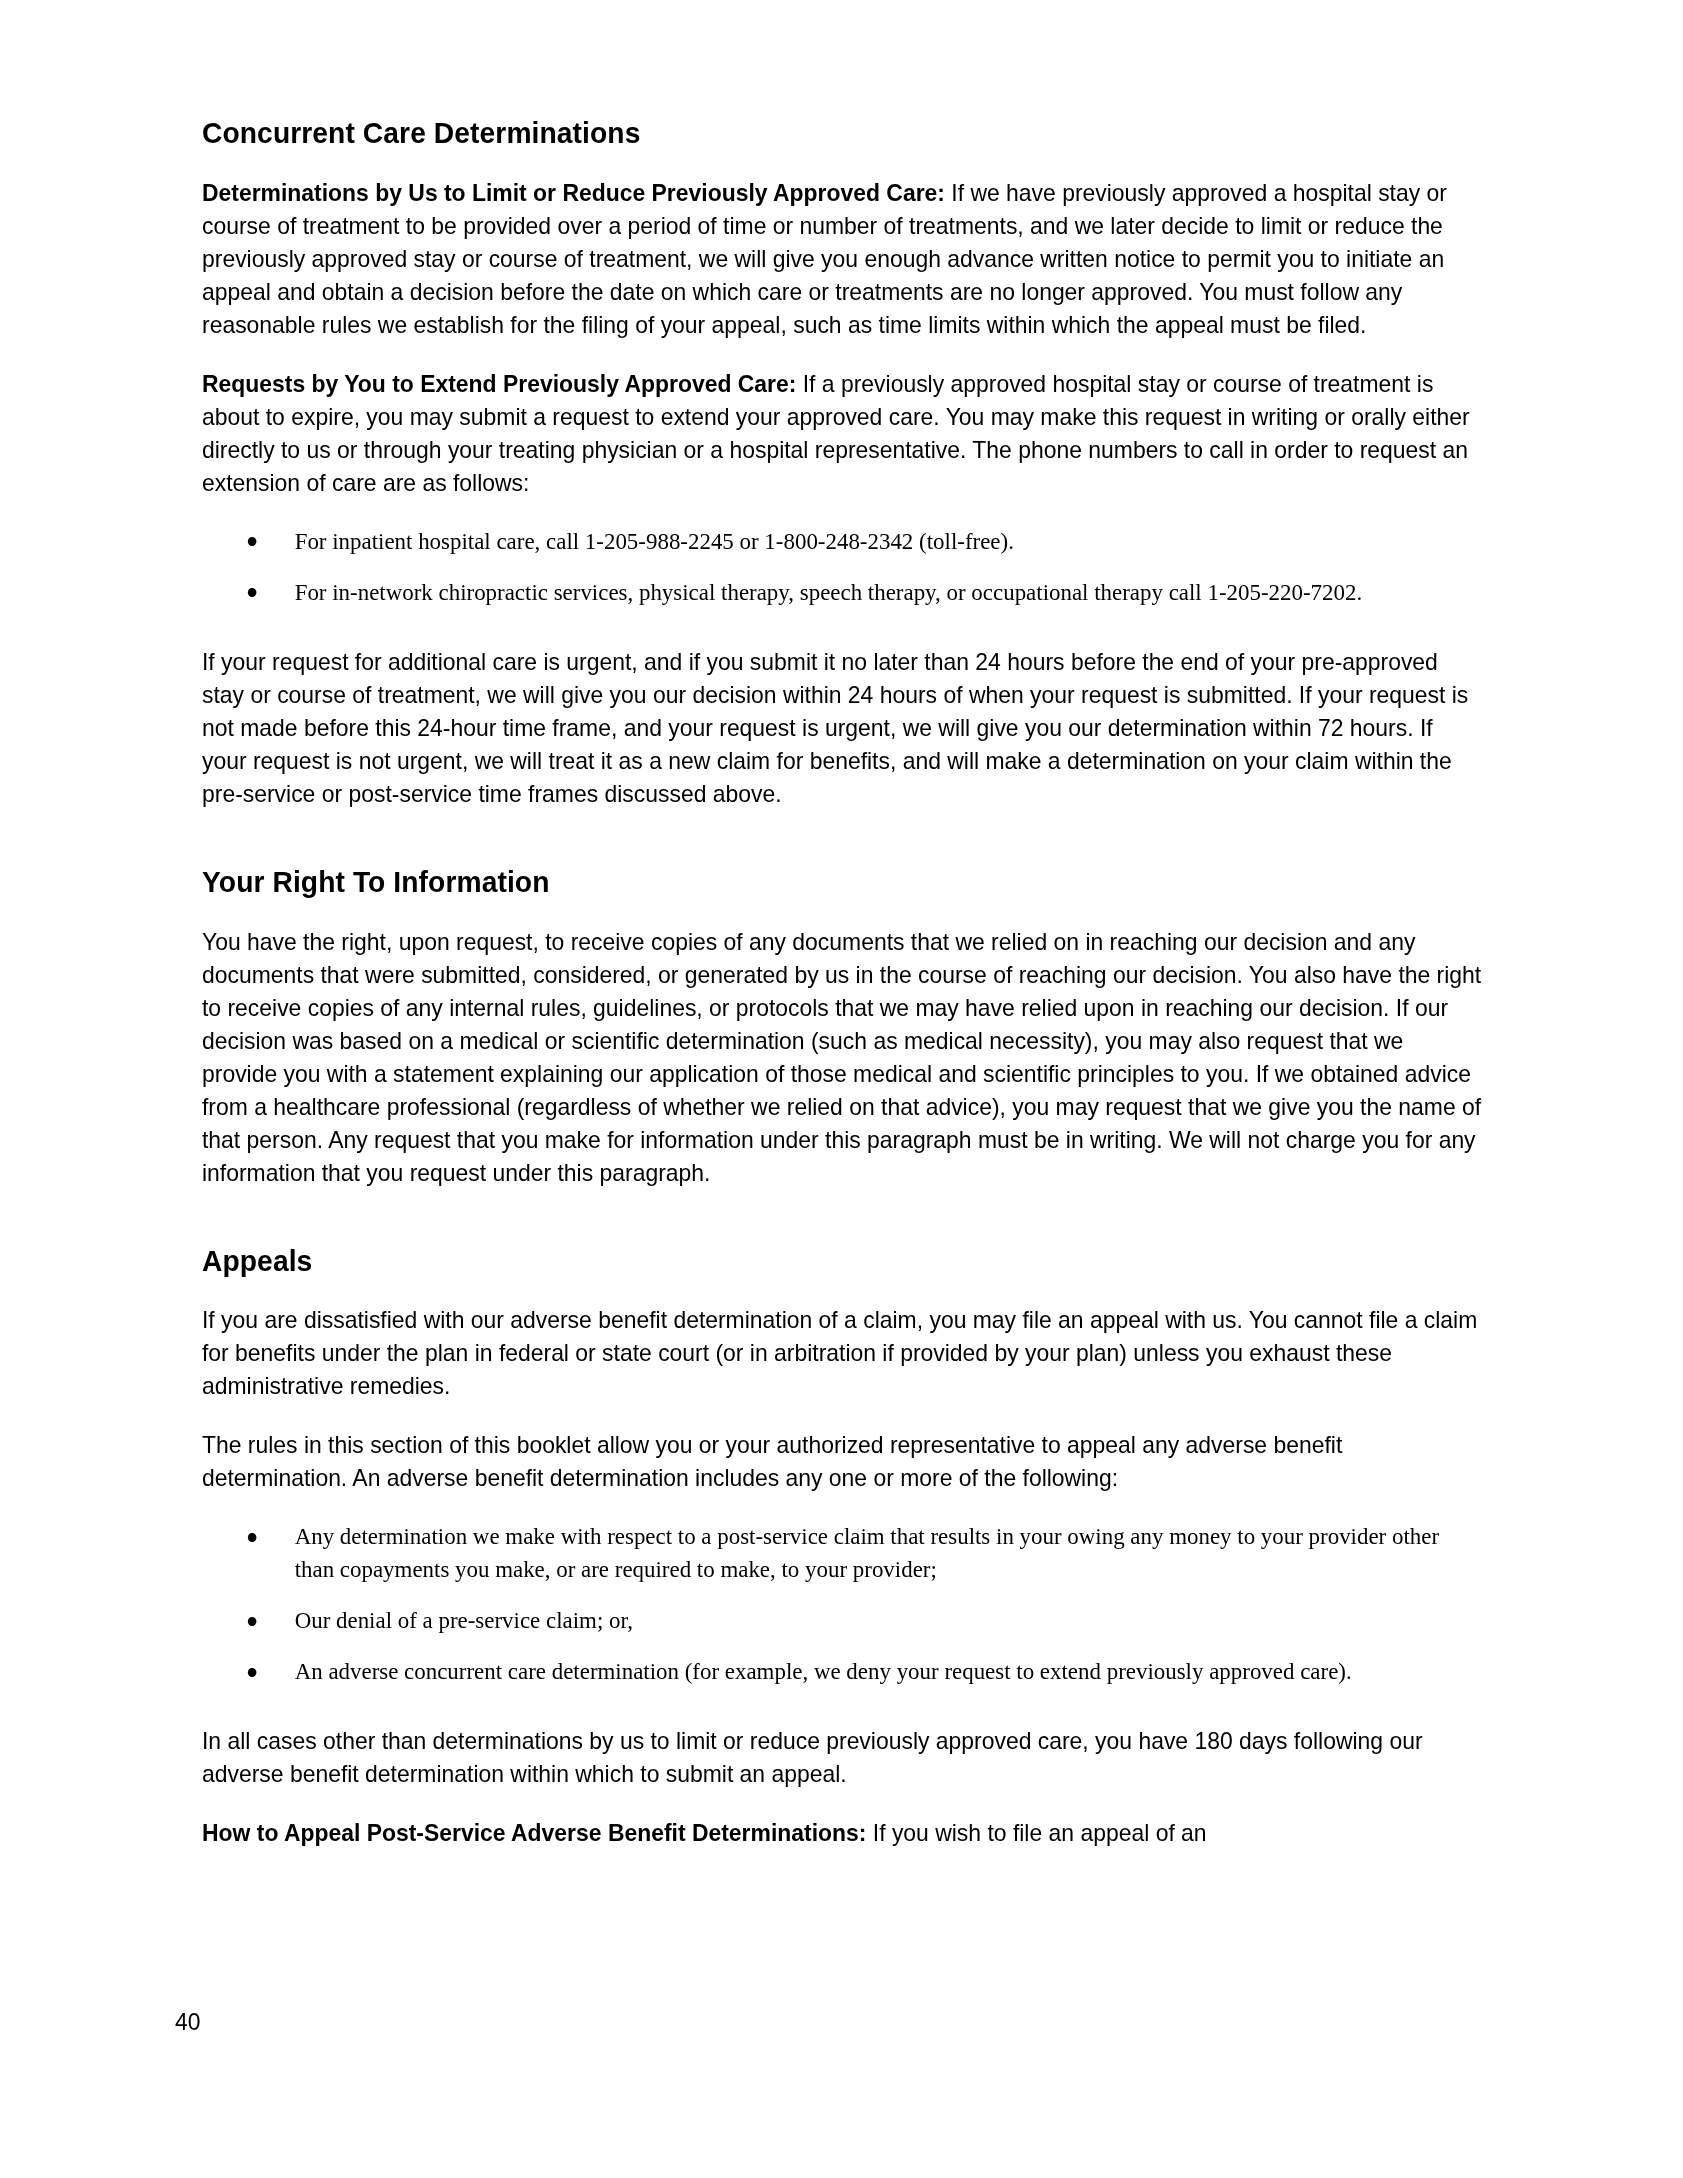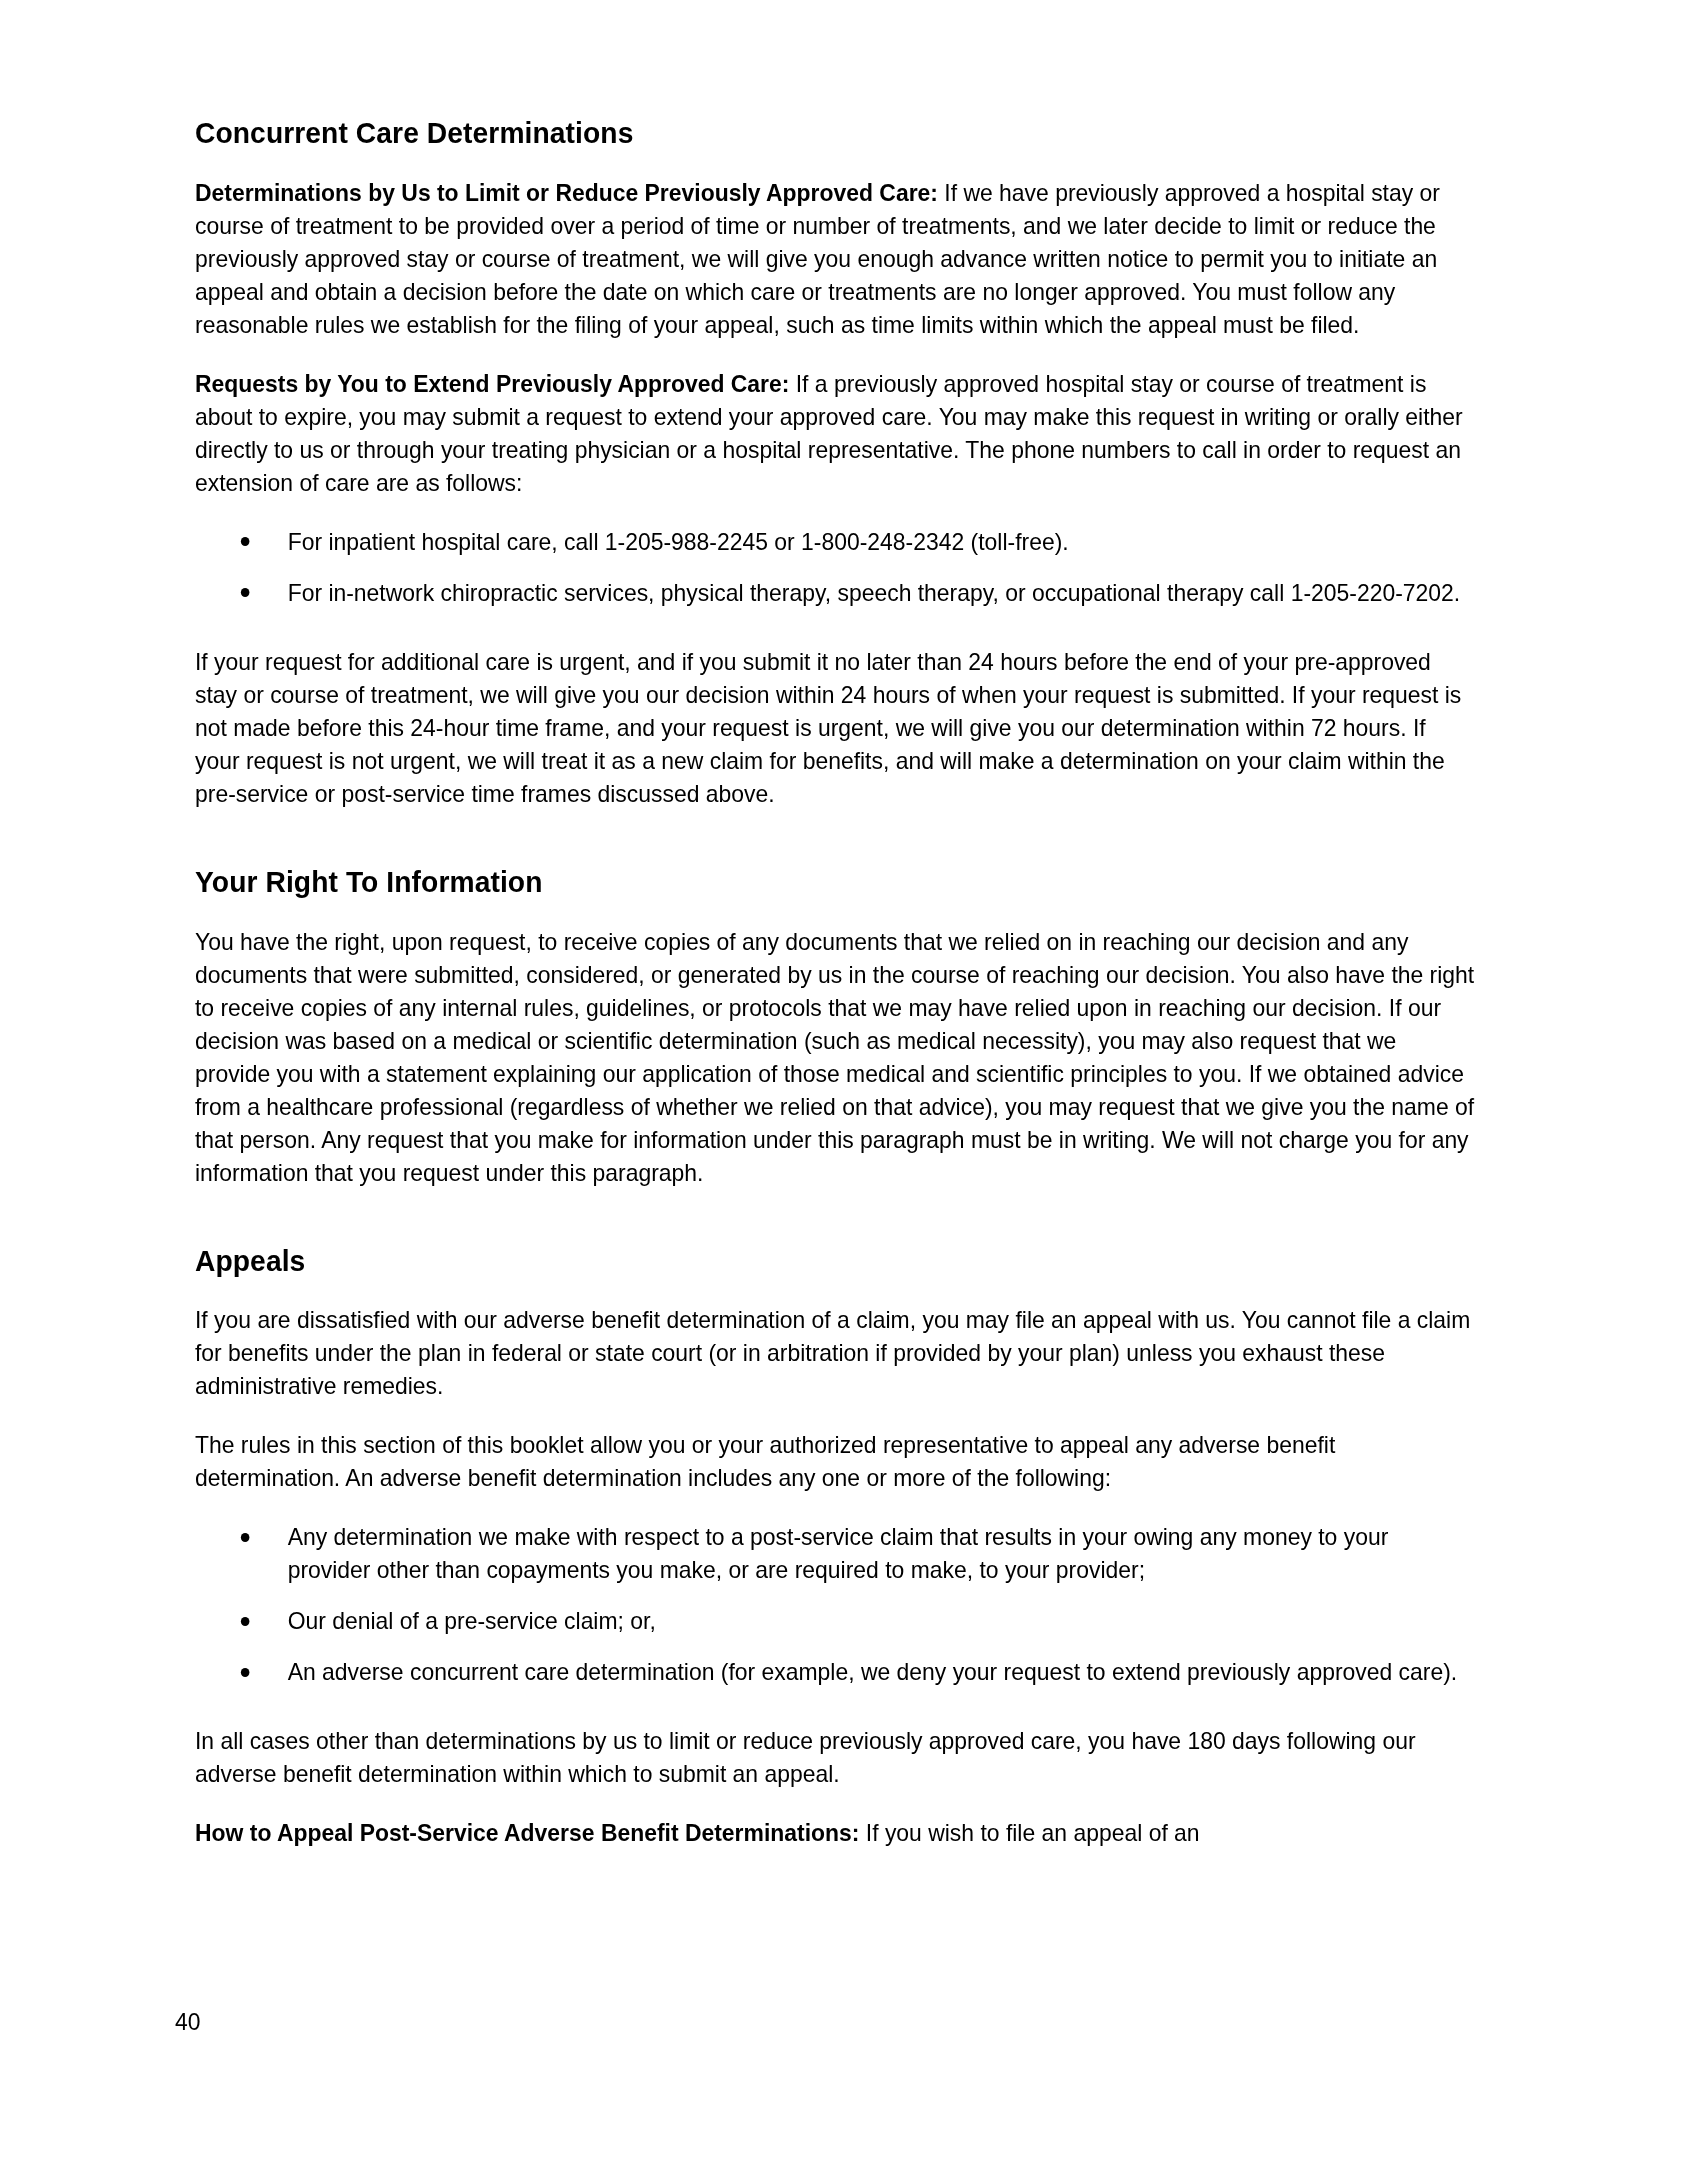--- a/index.html
+++ b/index.html
@@ -20,21 +20,21 @@
   
   .page {
     position: absolute;
     inset: 0;
     background: #ffffff;
   }
 
   
   .content {
     position: absolute;
-    left: 195px;
+    left: 202px;
     top: 117px;
     width: 1283px;
   }
 
   h1.section-heading {
     font-size: 30px;
     font-weight: bold;
     letter-spacing: 0.1px;
     line-height: 1.06;
     margin: 0 0 27px 0;
@@ -63,20 +63,21 @@
 
   .lead {
     font-weight: bold;
   }
 
   
   ul.bullets {
     list-style: none;
     margin: 0 0 26px 0;
     padding: 0;
+    font-family: Liberation Serif, serif;
   }
   ul.bullets li {
     position: relative;
     font-size: 24px;
     line-height: 33px;
     padding-left: 97px;
     margin-bottom: 18px;
     transform: scaleX(0.955);
     transform-origin: left center;
     width: 104.5%;

